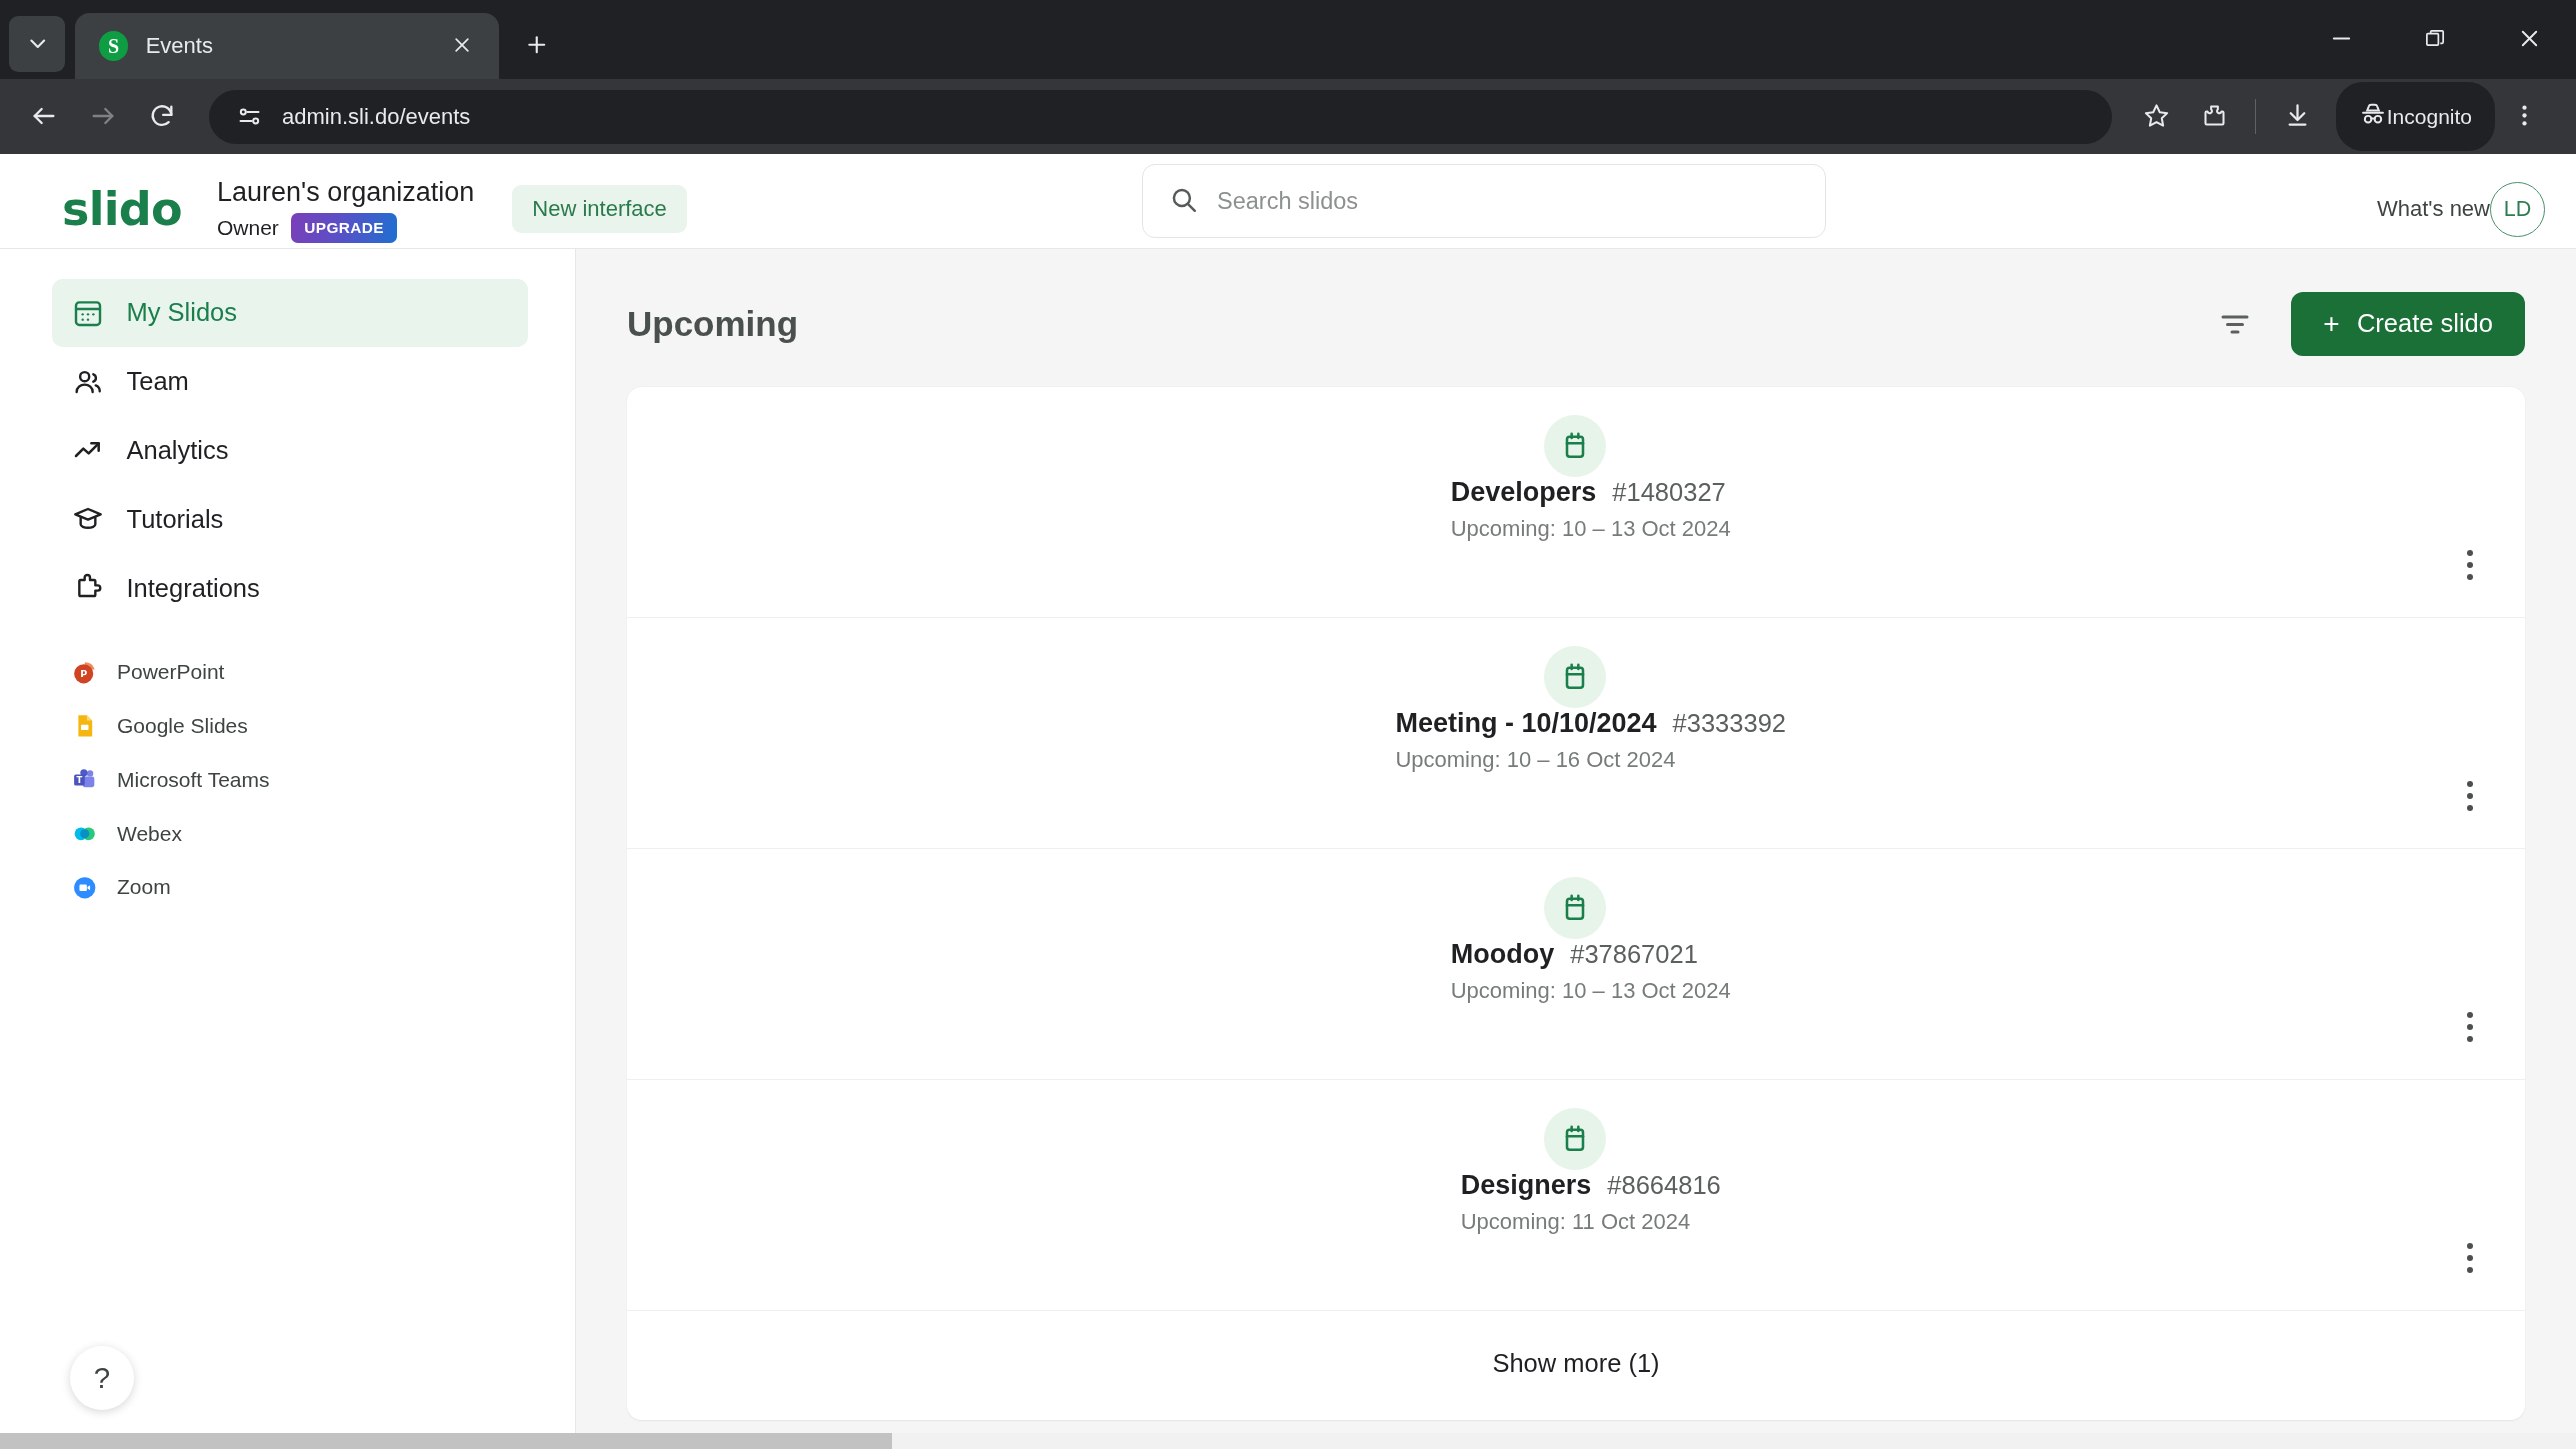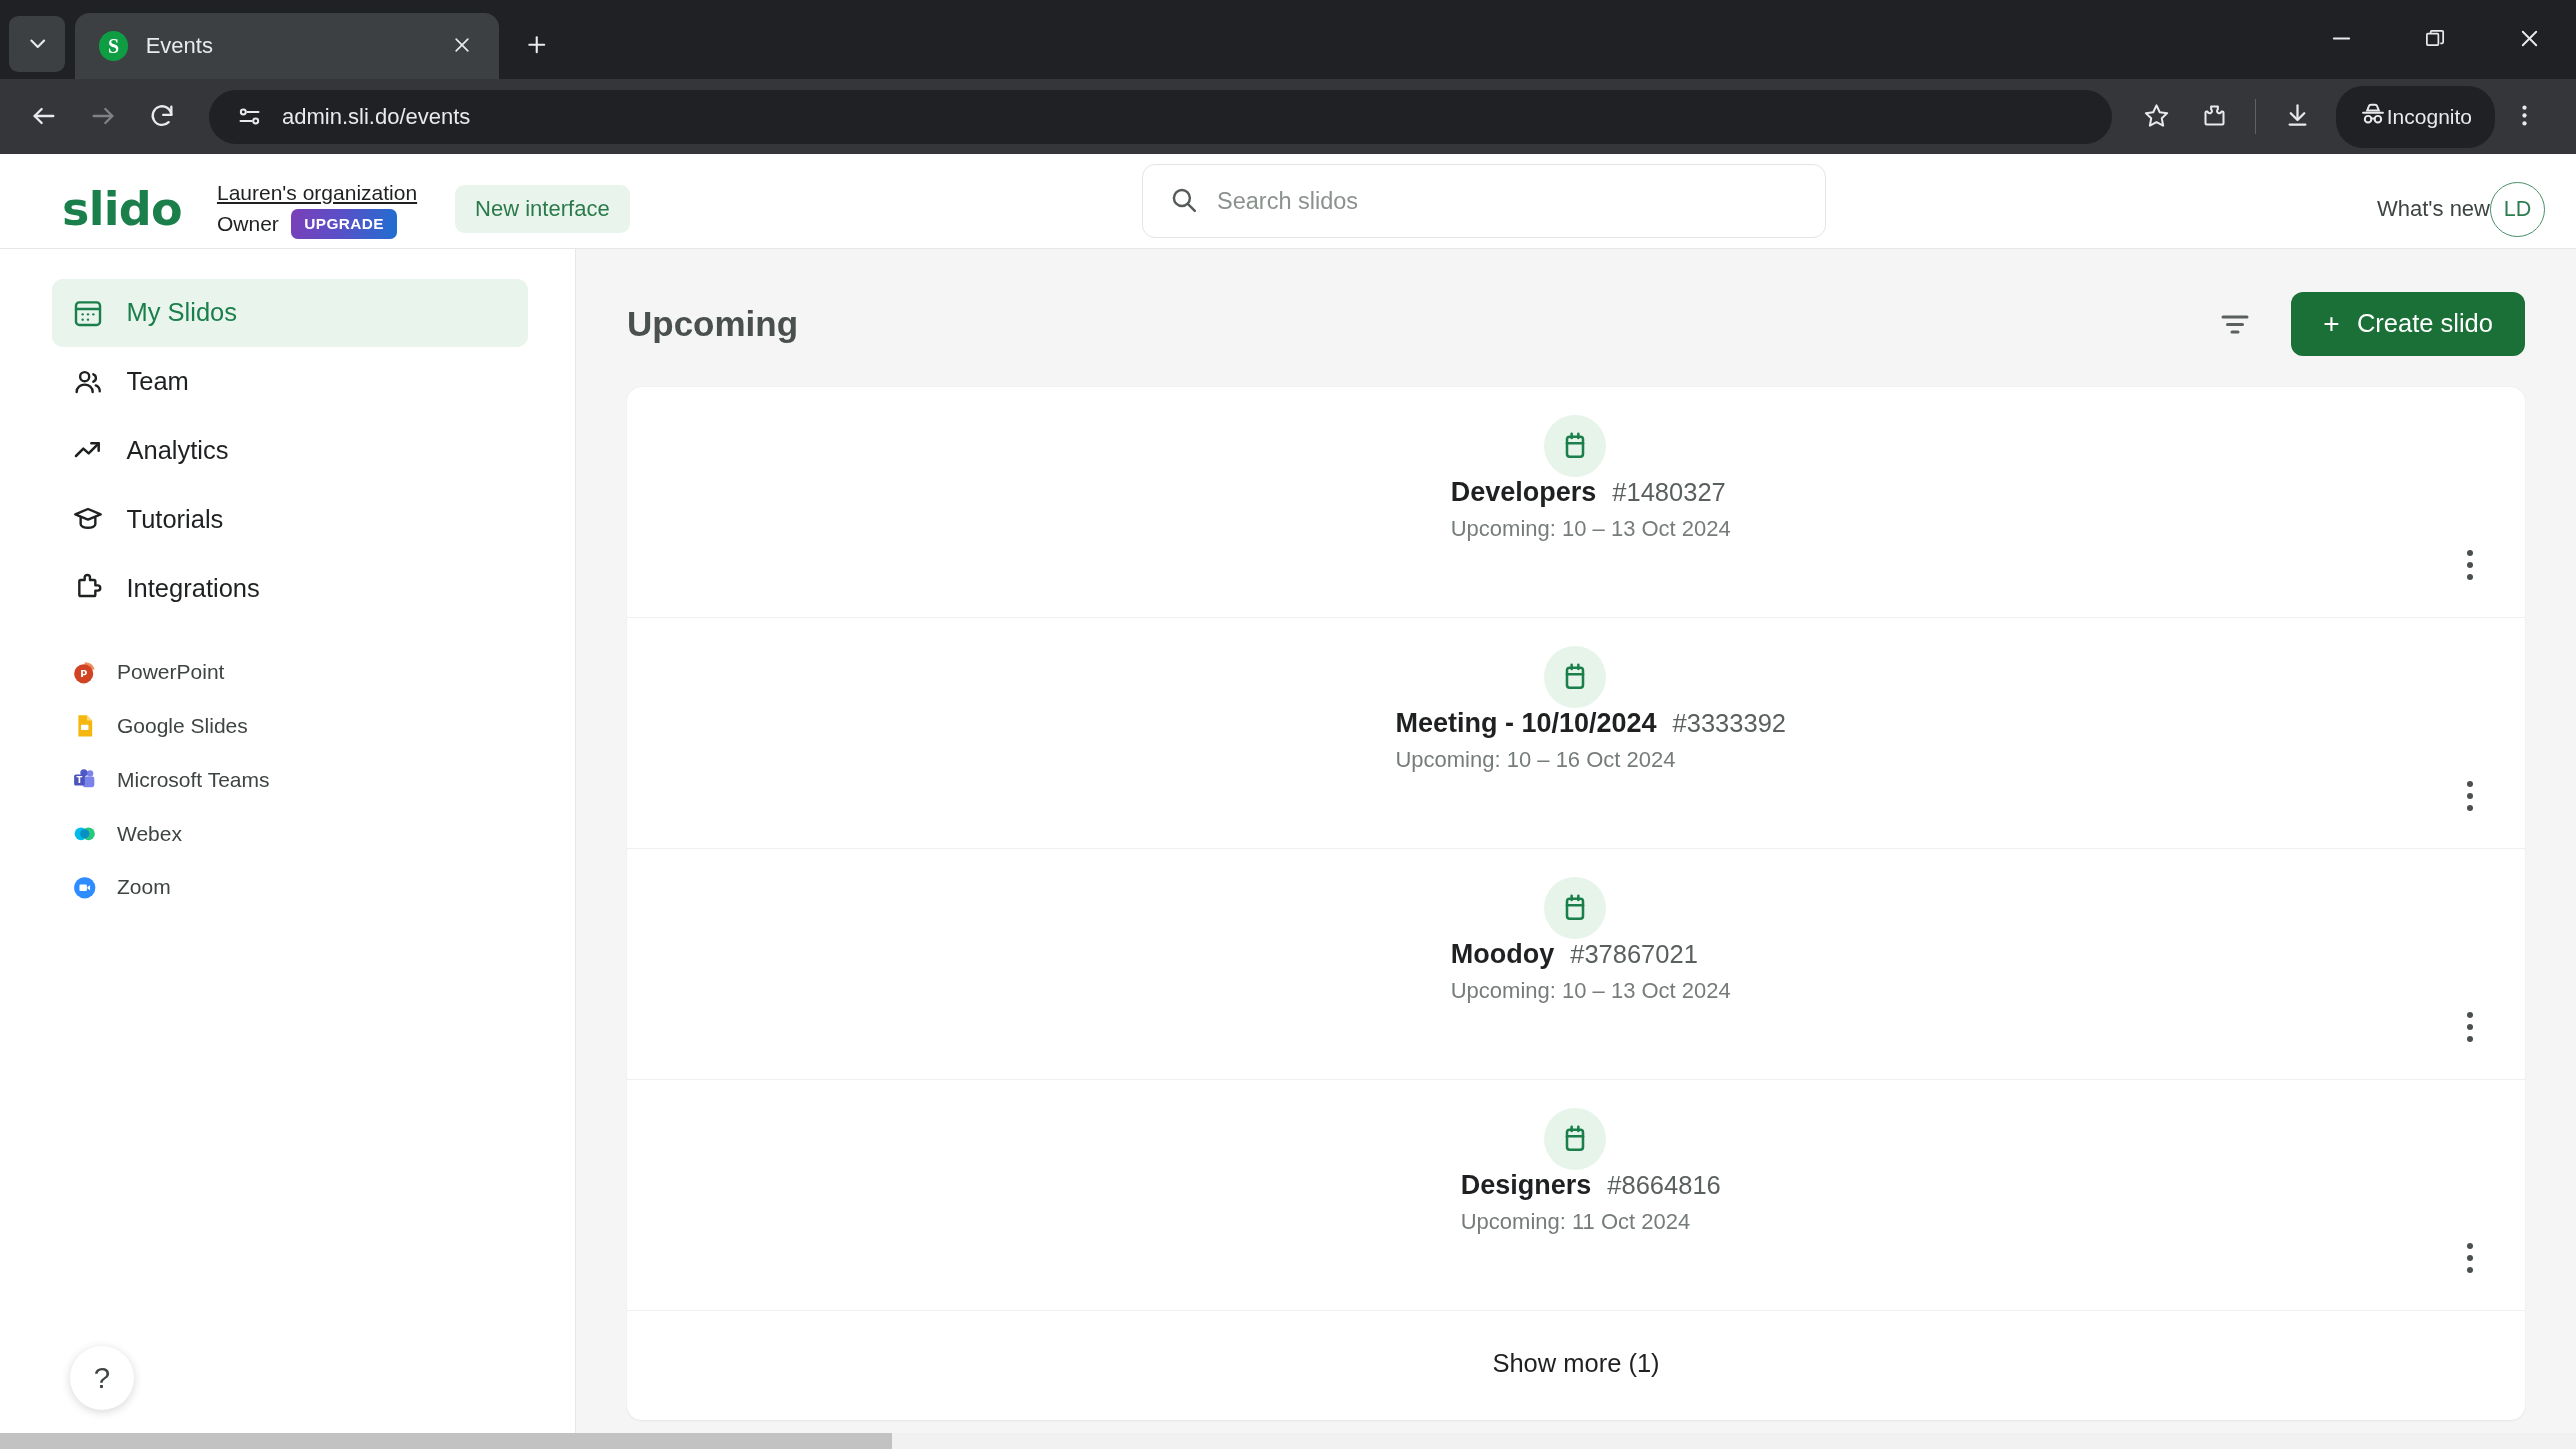--- a/index.html
+++ b/index.html
@@ -83,21 +83,21 @@
     min-width: 0;
   }
   .omni-icon { width: 35px; height: 35px; display:flex; align-items:center; justify-content:center; flex:0 0 auto; }
   .omni-icon svg { width: 27px; height: 27px; }
   .omni-url { margin-left: 14.8px; color: #e8eaed; font-size: 22px; white-space: nowrap; }
 
   .tb-btn { width: 58px; height: 58px; border-radius: 50%; display:flex; align-items:center; justify-content:center; flex:0 0 auto; }
   .tb-btn svg { width: 27px; height: 27px; }
   .tb-sep { width: 1.3px; height: 35px; background: #5f6368; margin: 0 12px; flex:0 0 auto; }
   .incognito-pill {
-    height: 62px; border-radius: 27px; background: #202124;
+    height: 69px; border-radius: 27px; background: #202124;
     display: flex; align-items: center; 
     padding: 0 23px; margin-left: 9.4px; flex: 0 0 auto;
   }
   .incognito-pill svg { width: 28px; height: 28px; }
   .incognito-pill span { color: #e8eaed; font-size: 21px; white-space: nowrap; }
 
   
   .viewport {
     flex: 1 1 auto; background: #ffffff;
     display: flex; flex-direction: column;
@@ -111,21 +111,21 @@
     padding: 16px 31px 0 62px;
     flex: 0 0 auto;
     position: relative;
   }
   .logo {
     color: #1a7f4b; font-size: 46px; font-weight: bold;
     letter-spacing: -0.7px; flex: 0 0 auto;
     font-family: "DejaVu Sans", sans-serif;
   }
   .org-block { margin-left: 35px; flex: 0 0 auto; }
-  .org-name { font-size: 21px; color: #1e2022; line-height: 1.3; text-decoration: underline; }
+  .org-name { font-size: 27px; color: #1e2022; line-height: 1.3; }
   .org-role-row { display: flex; align-items: center; gap: 12px; margin-top: 2px; }
   .org-role { font-size: 21px; color: #1e2022; }
   .upgrade-badge {
     background: linear-gradient(100deg, #7a3fb8 0%, #5b4fc7 45%, #1f6fd0 100%);
     color: #fff; font-size: 15.4px; font-weight: bold; letter-spacing: 0.4px;
     border-radius: 6.7px; padding: 6px 13.4px;
   }
   .new-interface-btn {
     margin-left: 38px; flex: 0 0 auto;
     background: #e9f4ec; color: #2b7a4b;

